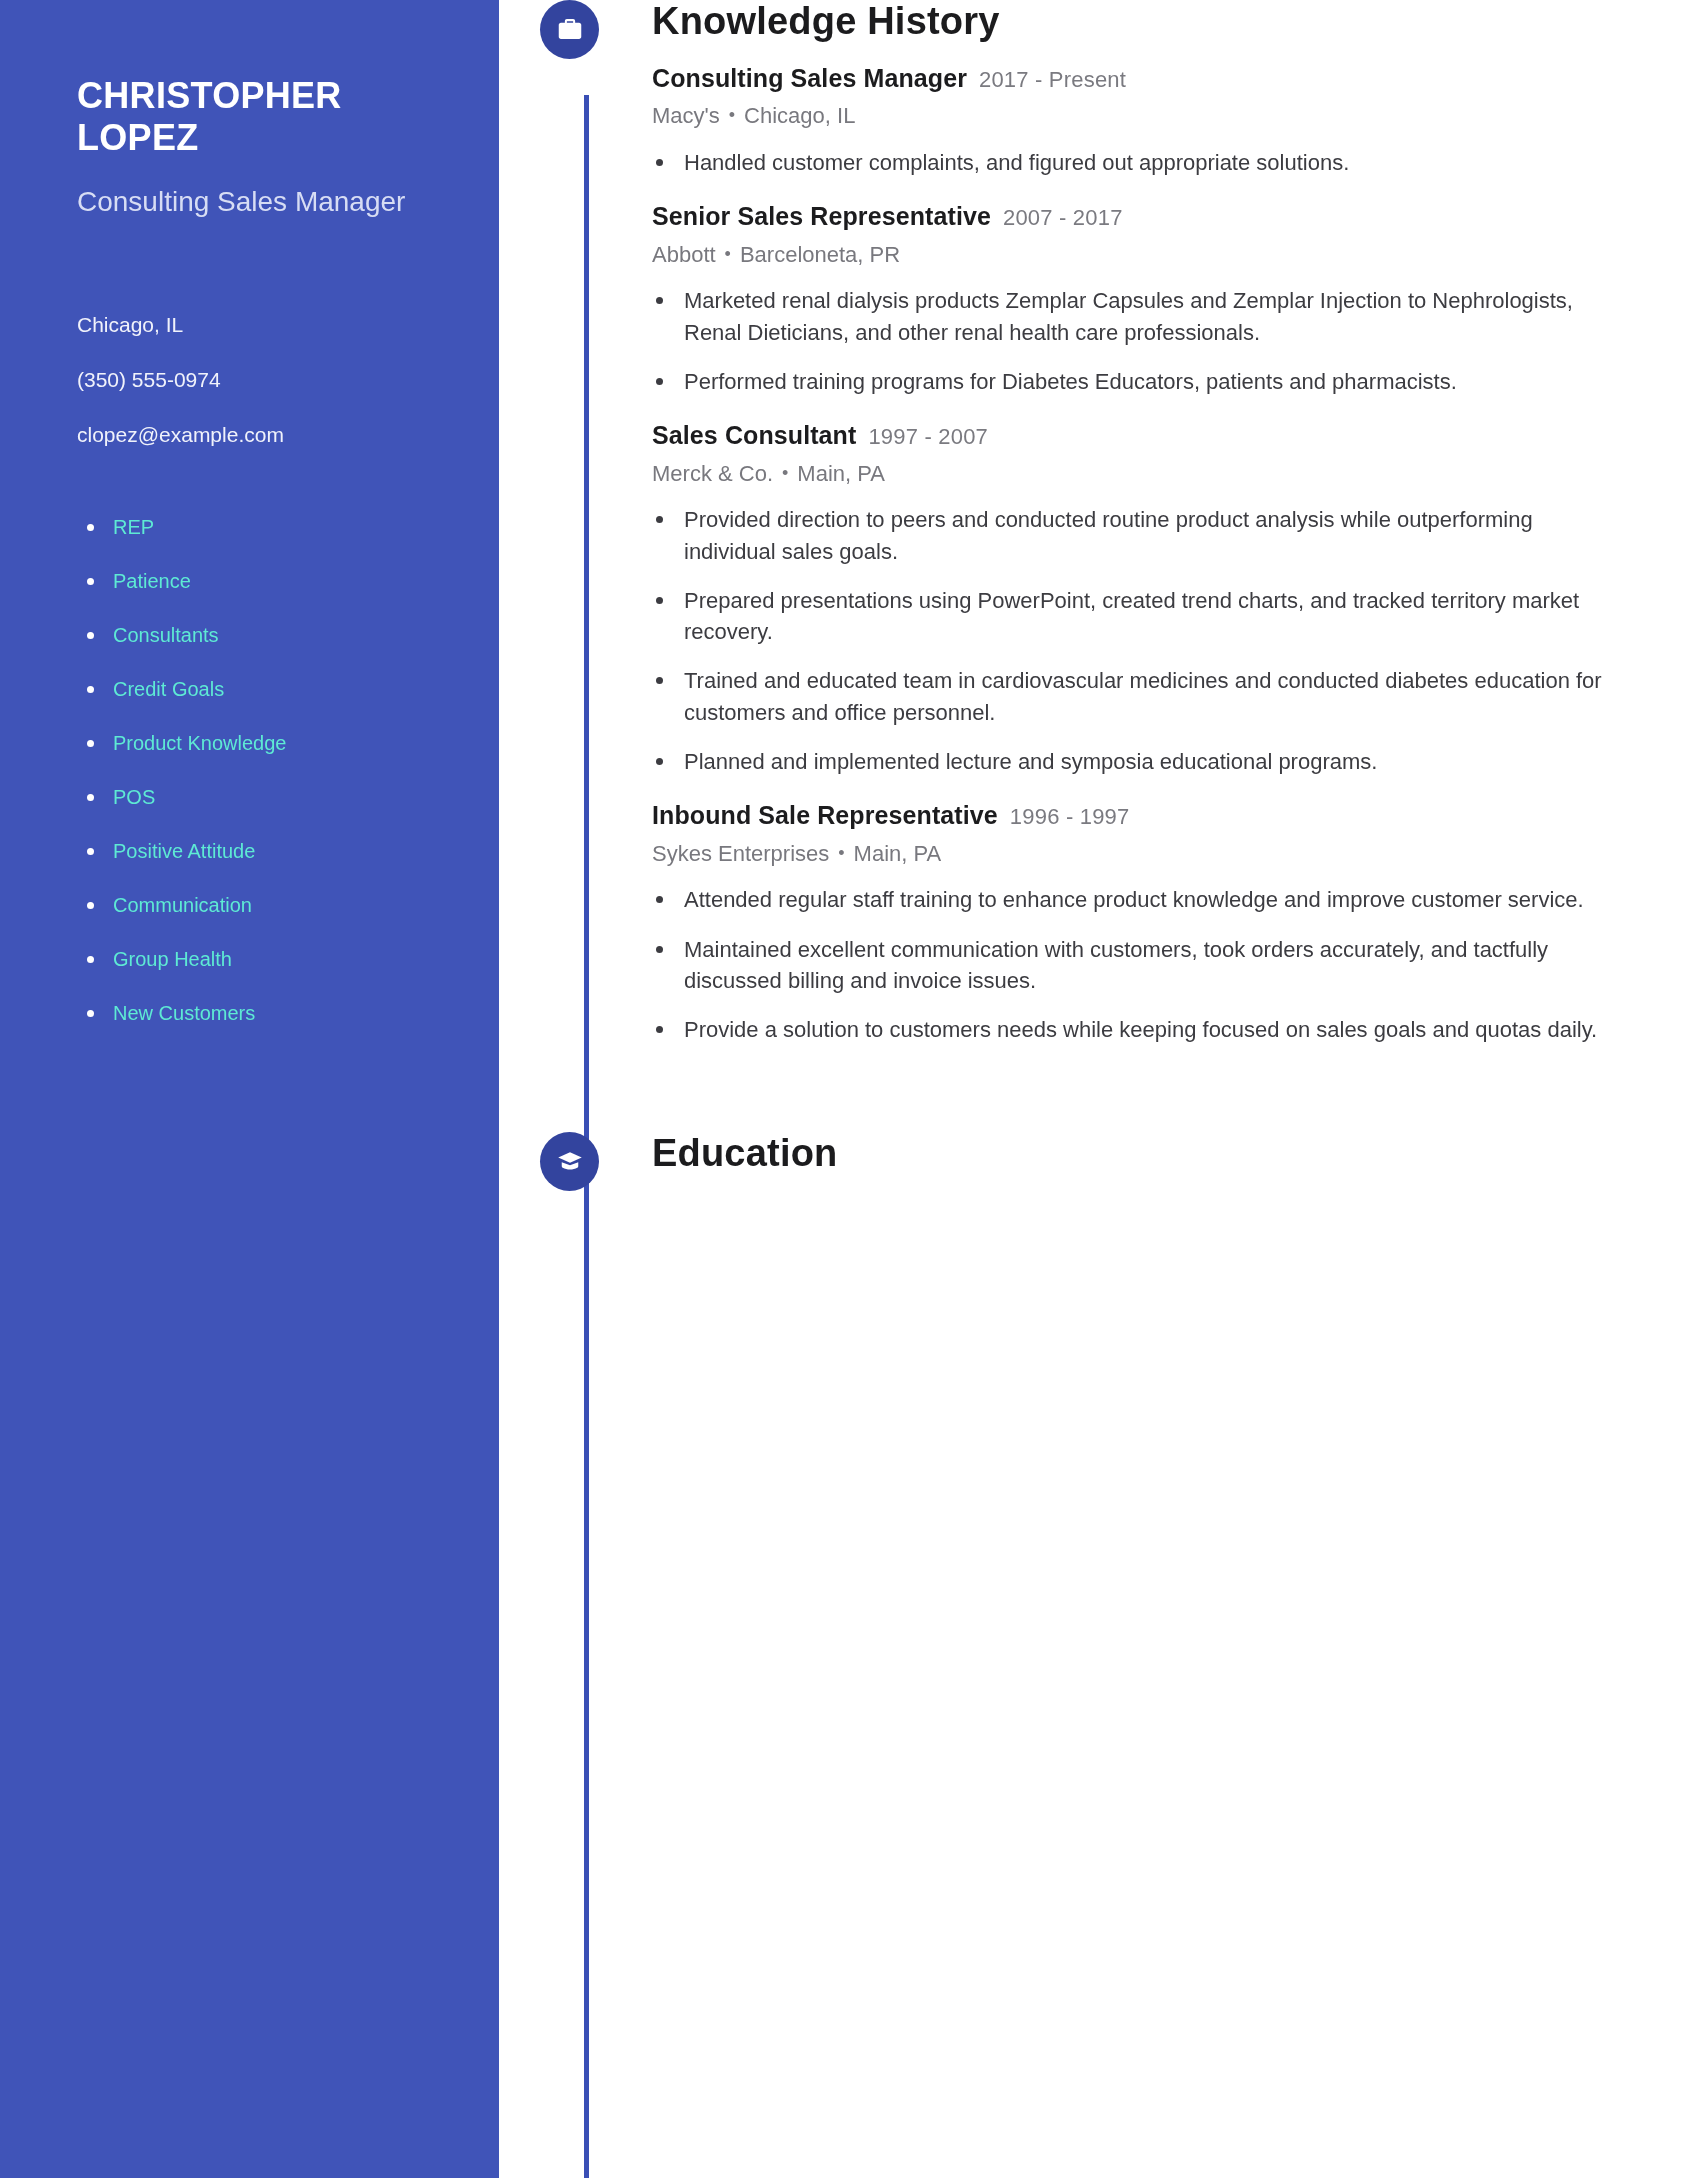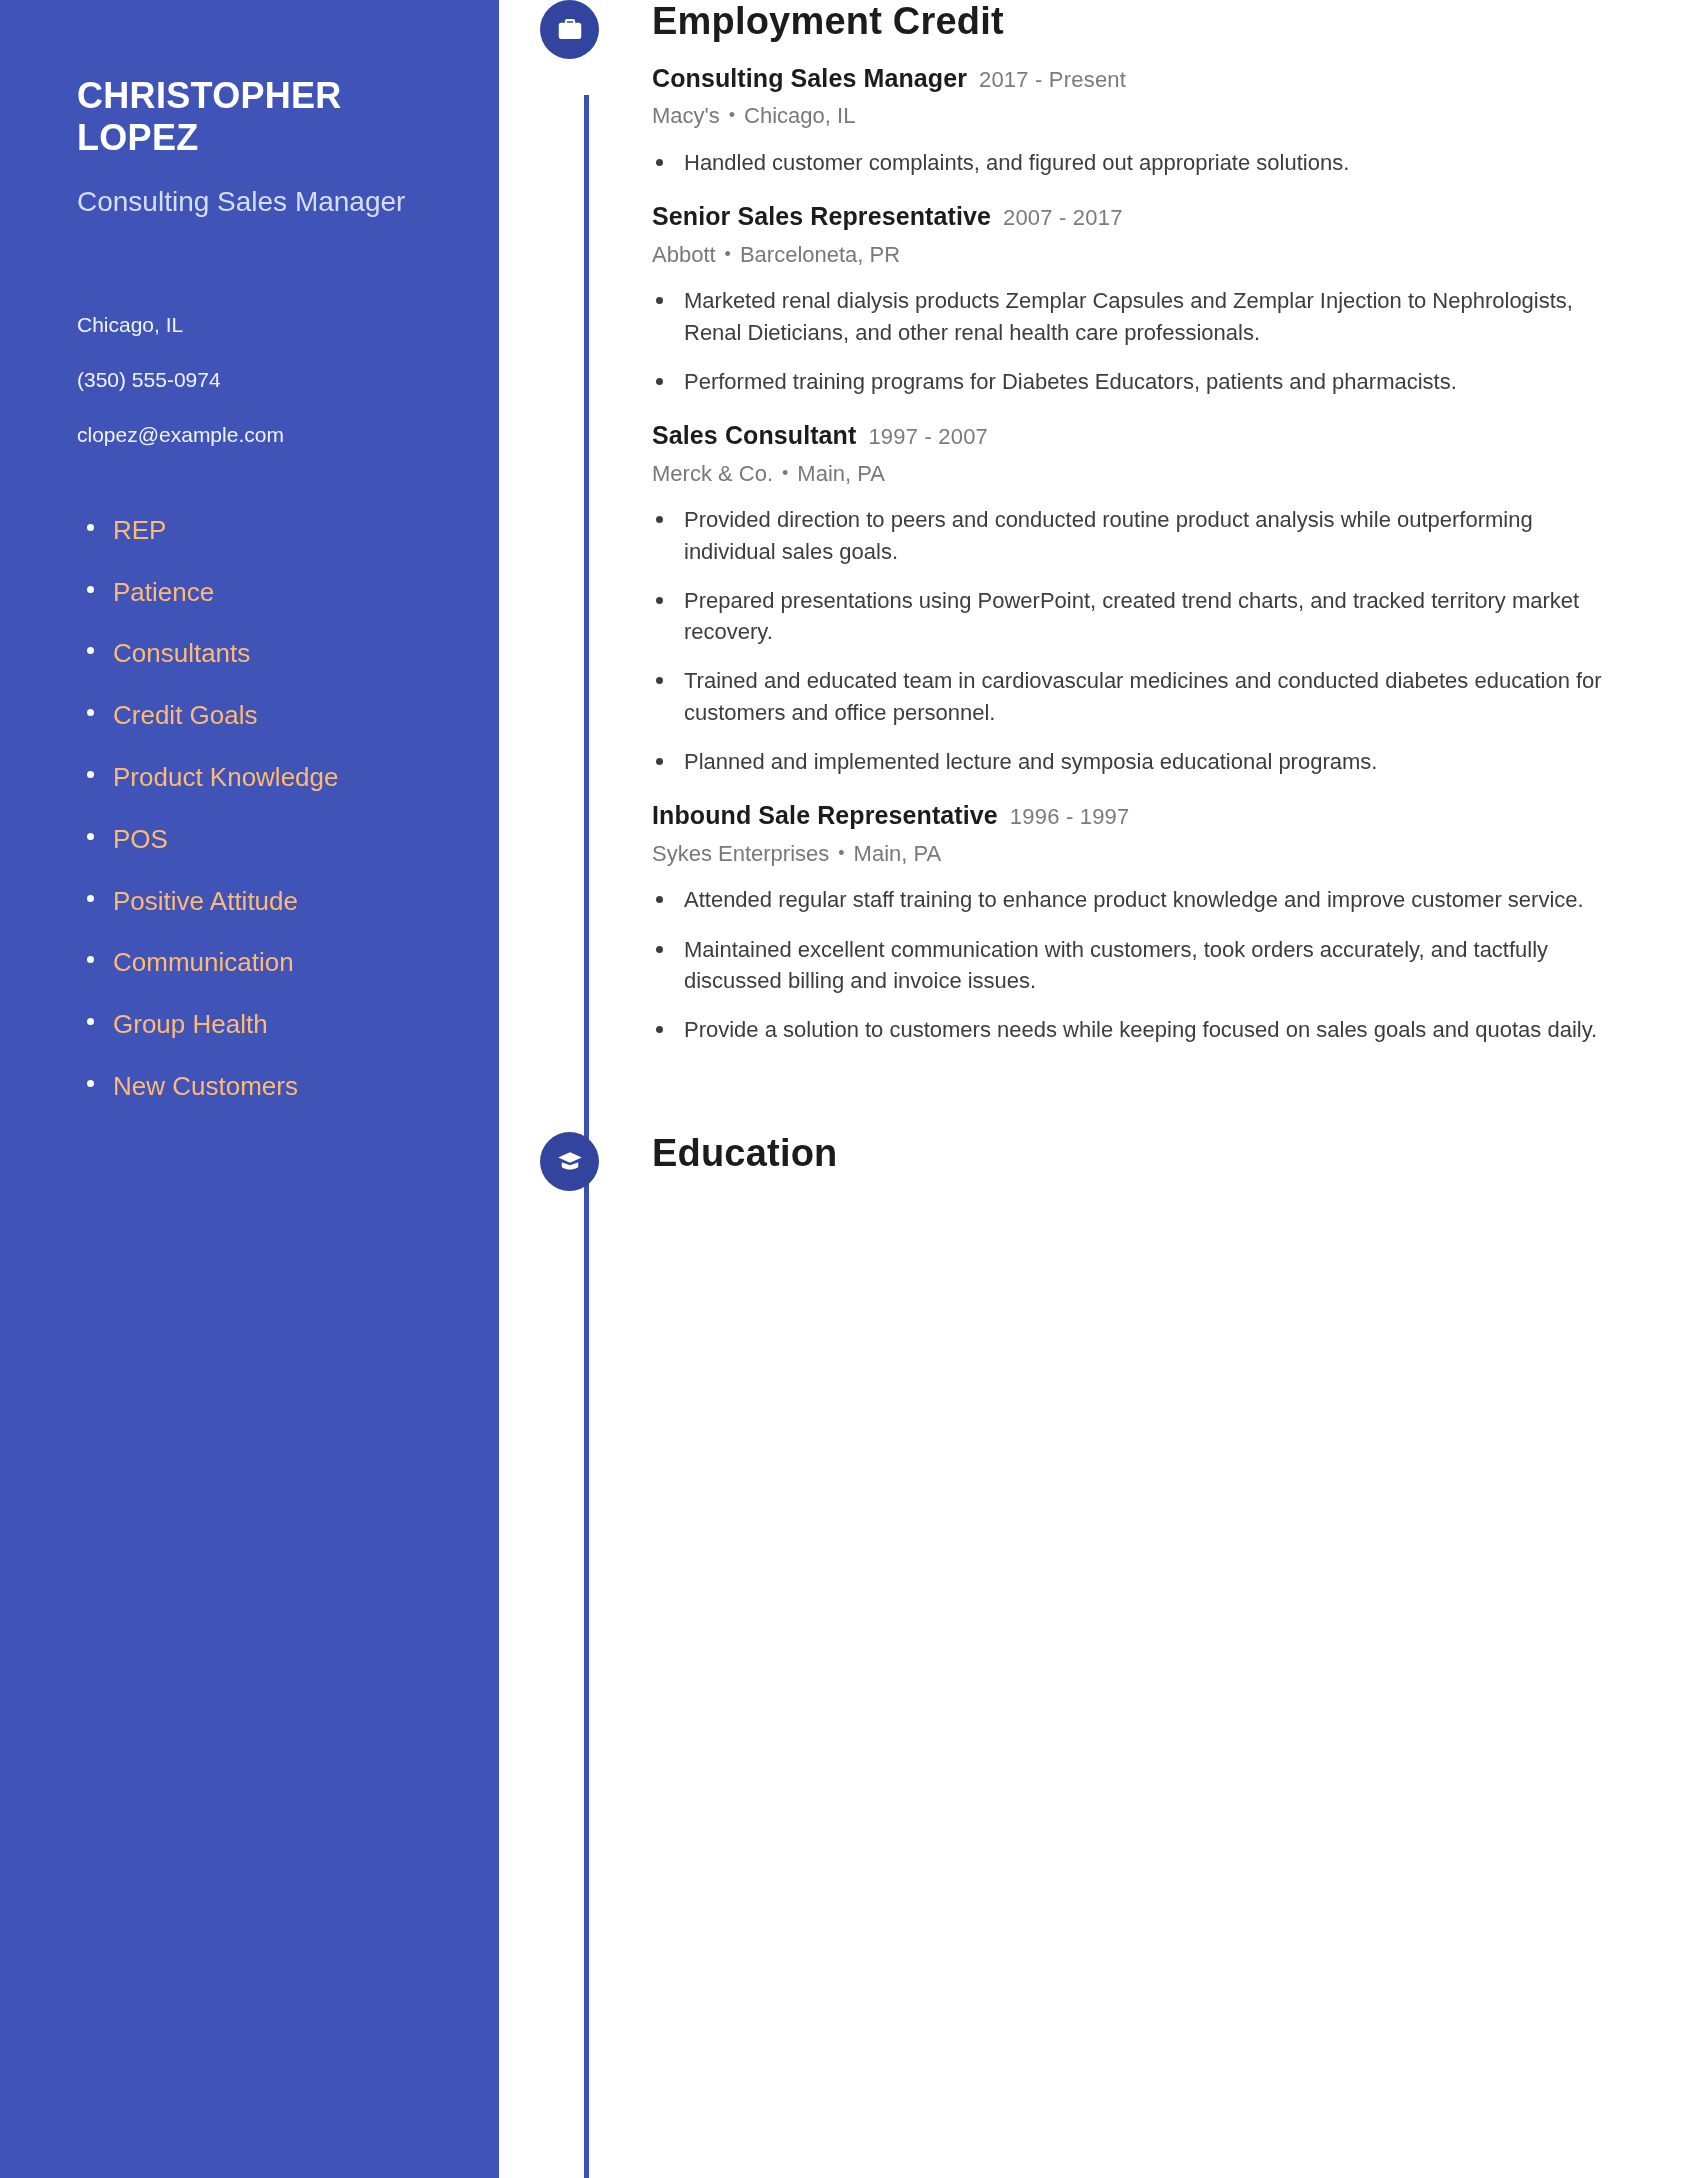--- a/index.html
+++ b/index.html
@@ -72,23 +72,23 @@
   }
   .contact-item:last-child { margin-bottom: 0; }
 
   .skills-list {
     padding: 34px 59px 30px 85px;
     list-style: none;
   }
 
   .skill-item {
     position: relative;
-    font-size: 26px;
+    font-size: 20px;
     line-height: 1.3;
-    color: #fdba74;
+    color: #5eead4;
     margin-bottom: 28px;
     padding-left: 28px;
   }
   .skill-item:last-child { margin-bottom: 0; }
   .skill-item::before {
     content: "";
     position: absolute;
     left: 2px;
     top: 10px;
     width: 7px;
@@ -259,21 +259,21 @@
     <div class="content">
 
       <section class="sec">
 
         <div class="sec-head">
           <span class="sec-icon">
             <svg width="30" height="30" viewBox="0 0 24 24" fill="#ffffff" aria-hidden="true">
               <path d="M9.5 3.2c-.9 0-1.6.7-1.6 1.6v1.3H4.8c-1 0-1.8.8-1.8 1.8v9.5c0 1 .8 1.8 1.8 1.8h14.4c1 0 1.8-.8 1.8-1.8V7.9c0-1-.8-1.8-1.8-1.8h-3.1V4.8c0-.9-.7-1.6-1.6-1.6h-5zm.3 1.7h4.4c.2 0 .3.1.3.3v.9H9.5v-.9c0-.2.1-.3.3-.3z"></path>
             </svg>
           </span>
-          <h1 class="sec-title">Employment Credit</h1>
+          <h1 class="sec-title">Knowledge History</h1>
         </div>
 
         <div class="entry first">
           <div class="entry-head">
             <span class="entry-title">Consulting Sales Manager</span><span class="entry-dates">2017 - Present</span>
           </div>
           <div class="entry-sub">
             <span>Macy's</span><span class="dot">•</span><span>Chicago, IL</span>
           </div>
           <ul class="bullets">

